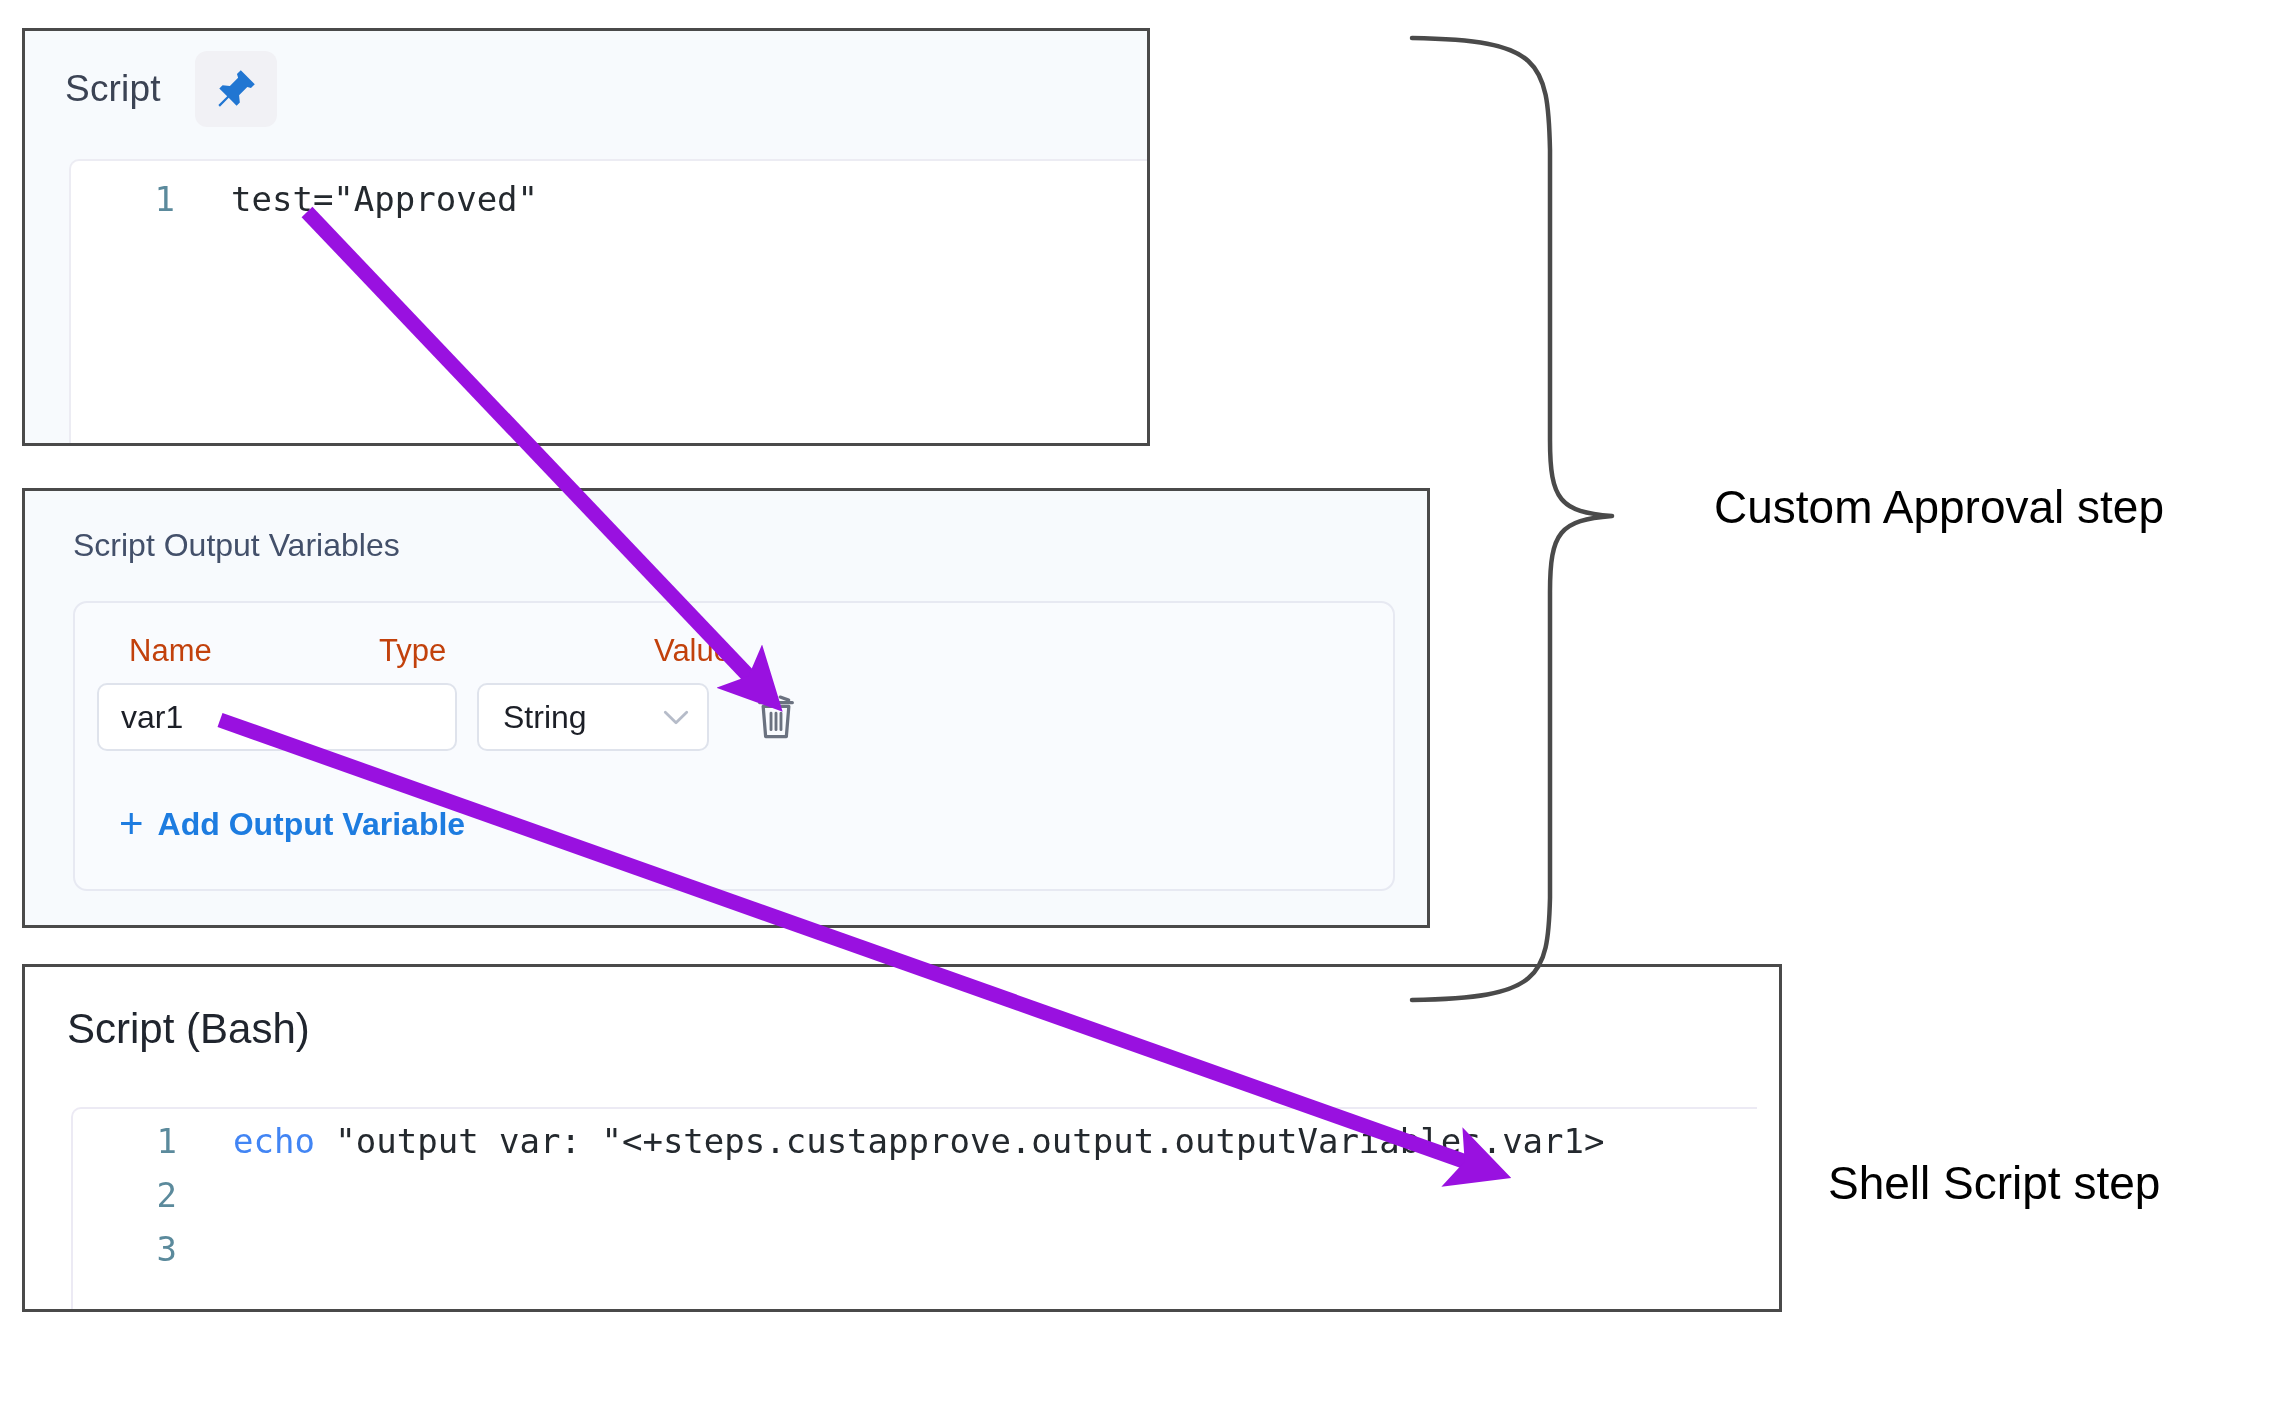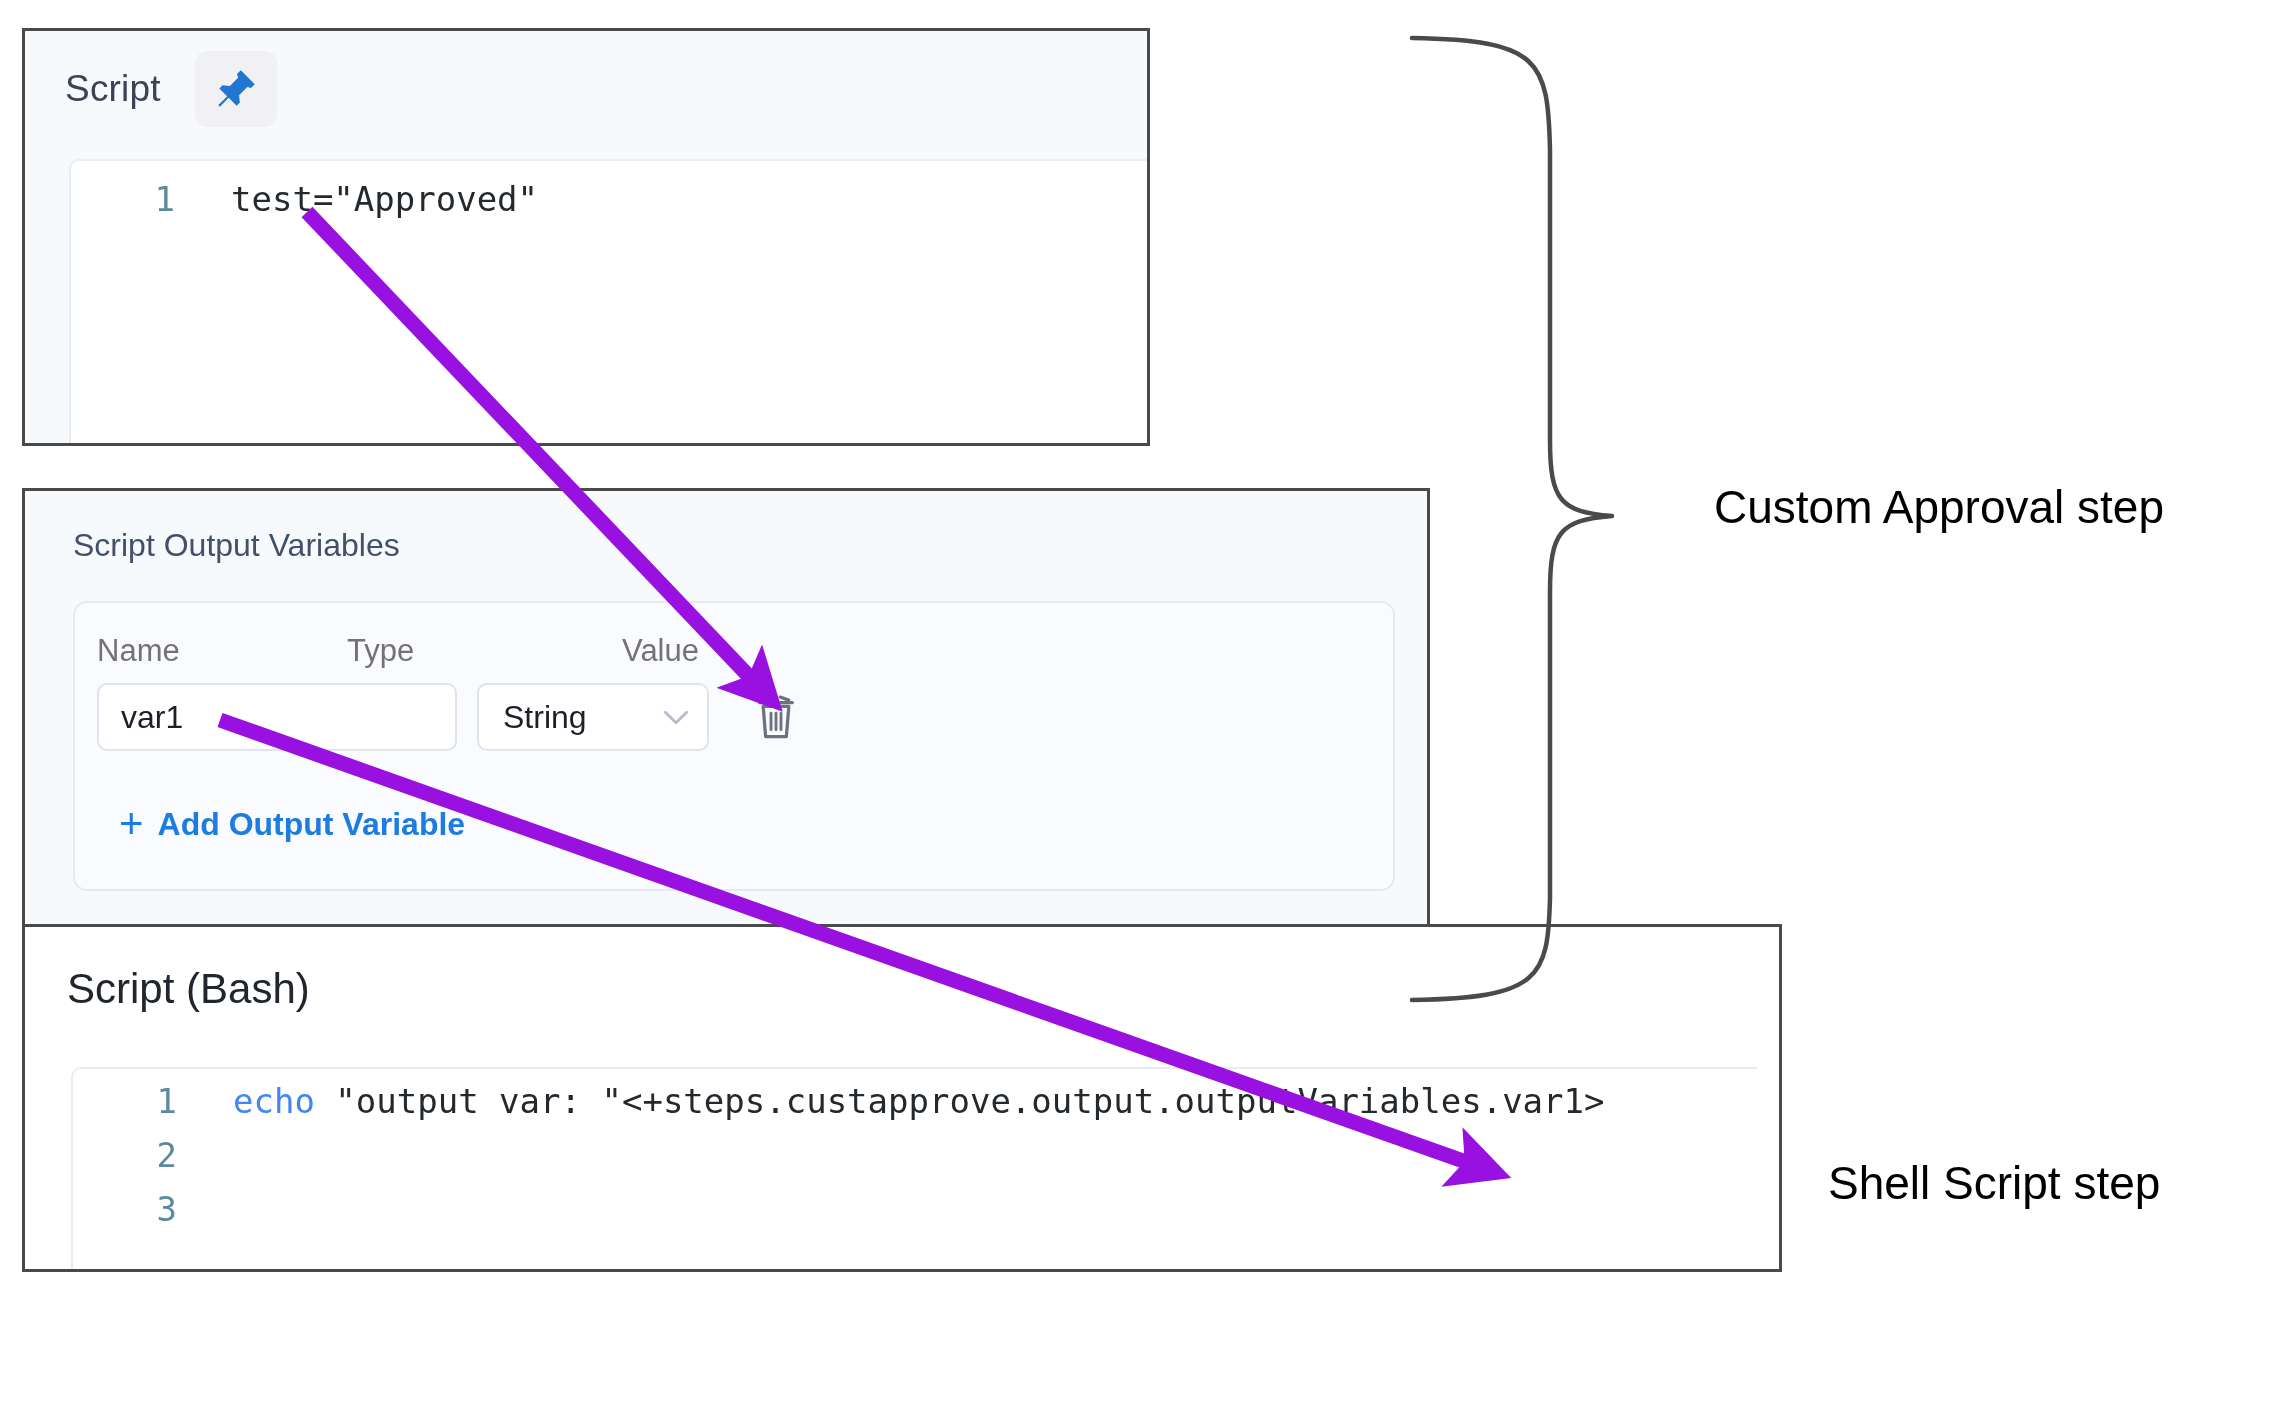--- a/index.html
+++ b/index.html
@@ -112,21 +112,22 @@
     right: 32px;
     bottom: 34px;
     background: #f9fbfe;
     border: 2px solid #e7e9f2;
     border-radius: 14px;
   }
   .sov-labels {
     display: flex;
     padding: 30px 0 0 22px;
     font-size: 31px;
-    color: #737373;
+    color: #c2410c;
+    margin-left: 32px;
   }
   .sov-labels .lb-name  { width: 250px; }
   .sov-labels .lb-type  { width: 275px; }
   .sov-labels .lb-value { width: 260px; }
 
   .sov-row {
     display: flex;
     align-items: center;
     padding: 14px 0 0 22px;
   }
@@ -204,21 +205,21 @@
   .add-var .plus {
     font-size: 42px;
     font-weight: 500;
     margin-right: 14px;
     line-height: 1;
   }
 
   
   #bash-panel {
     left: 22px;
-    top: 924px;
+    top: 964px;
     width: 1760px;
     height: 348px;
     background: #ffffff;
   }
   .bash-title {
     position: absolute;
     left: 42px;
     top: 38px;
     font-size: 42px;
     color: #20252e;

